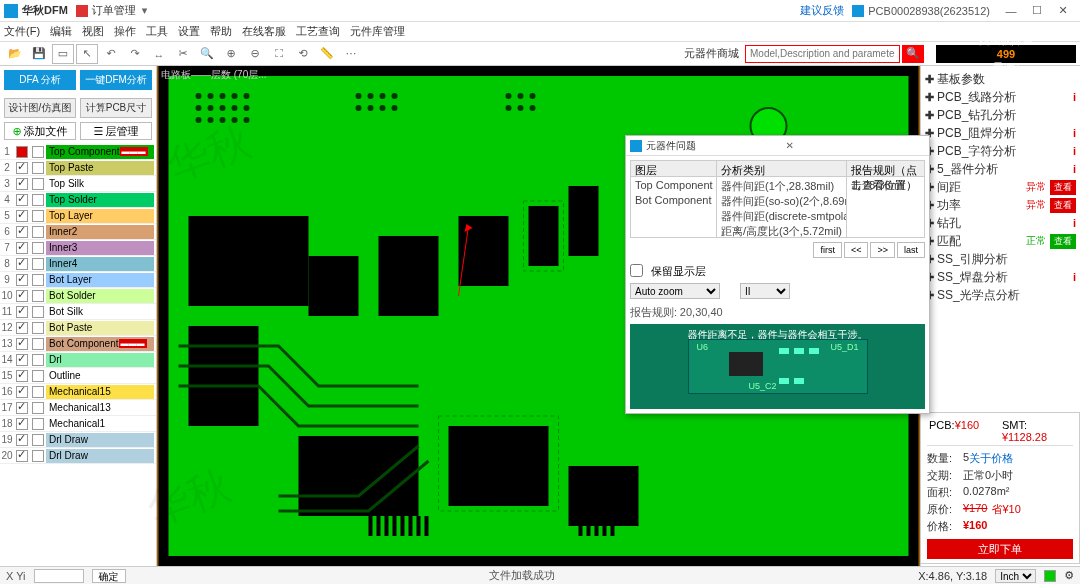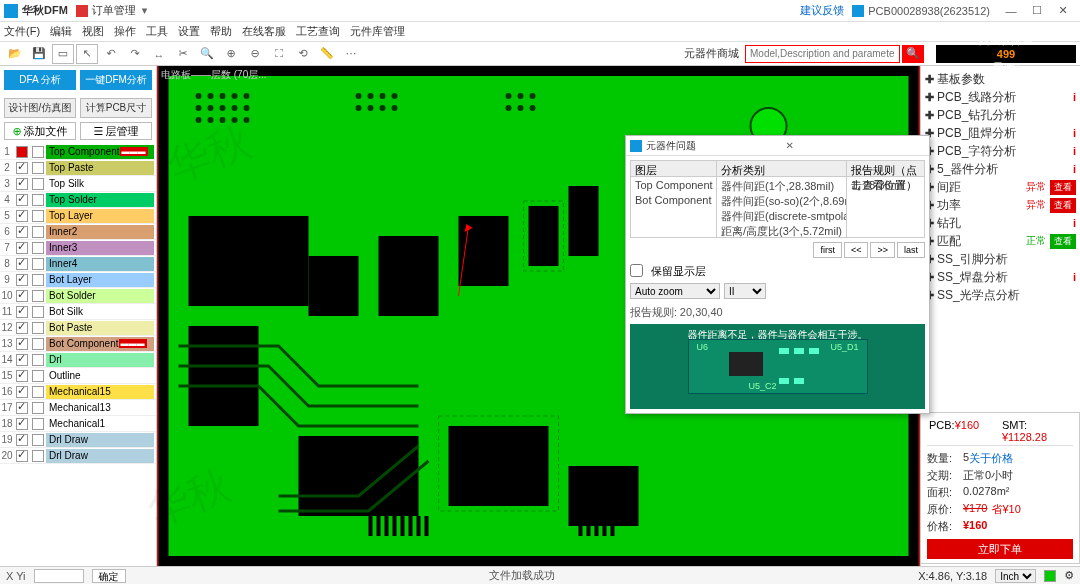--- a/index.html
+++ b/index.html
@@ -43,21 +43,21 @@
 .layer-btn-h { flex:1; height:18px; border:1px solid #bbb; background:#fff; display:flex; align-items:center; justify-content:center; gap:2px; cursor:pointer; font-size:10px; }
 .layer-list { flex:1; overflow:auto; }
 .layer-row { height:16px; display:flex; align-items:center; border-bottom:1px solid #eee; padding-right:2px; }
 .layer-num { width:14px; text-align:center; color:#666; font-size:10px; }
 .layer-chk { width:12px; height:12px; border:1px solid #999; margin:0 2px; position:relative; }
 .layer-chk.checked::after { content:"✓"; position:absolute; top:-3px; left:0; font-size:11px; color:#333; }
 .layer-chk.red { background:#d00; }
 .layer-name { flex:1; height:14px; padding:0 3px; font-size:10px; display:flex; align-items:center; }
 
 
-.canvas-wrap { flex:1; position:relative; background:#b91c1c; }
+.canvas-wrap { flex:1; position:relative; background:#a16207; }
 .canvas-label { position:absolute; top:2px; left:4px; color:#ccc; font-size:10px; z-index:2; }
 .pcb-canvas { width:100%; height:100%; }
 
 
 .right-panel { width:160px; background:#fff; border-left:1px solid #ccc; padding:4px 2px; }
 .right-item { height:18px; display:flex; align-items:center; gap:2px; padding:0 2px; cursor:pointer; }
 .right-item .plus { font-weight:bold; color:#333; width:10px; }
 .right-item .label { flex:1; color:#333; font-size:12px; }
 .right-item .status { font-size:10px; padding:0 2px; }
 .right-item .status.red { color:#d00; }
@@ -77,21 +77,21 @@
 .dialog-col:last-child { border-right:none; }
 .dialog-col .hdr { background:#eee; padding:2px 4px; border-bottom:1px solid #ccc; height:16px; }
 .dialog-col .cell { padding:2px 4px; height:15px; color:#444; white-space:nowrap; overflow:hidden; }
 .dialog-col.c1 { width:86px; }
 .dialog-col.c2 { width:130px; }
 .dialog-col.c3 { flex:1; }
 .dialog-nav { display:flex; justify-content:flex-end; gap:2px; padding:4px 0; }
 .dialog-nav button { height:16px; padding:0 6px; border:1px solid #bbb; background:#fff; font-size:9px; cursor:pointer; }
 .dialog-opts { display:flex; align-items:flex-start; gap:8px; padding:2px 0; font-size:10px; }
 .dialog-opts .note { flex:1; color:#555; line-height:13px; }
-.dialog-selects { display:flex; gap:4px; padding:2px 0; }
+.dialog-selects { display:flex; gap:20px; padding:2px 0; }
 .dialog-selects select { border:1px solid #bbb; height:16px; font-size:10px; }
 .dialog-rule { font-size:10px; color:#555; padding:4px 0; }
 .dialog-img { height:85px; background:#0a7a5a; position:relative; display:flex; align-items:center; justify-content:center; }
 .dialog-img .chip-txt { position:absolute; top:4px; width:100%; text-align:center; color:#fff; font-size:10px; }
 .chip-render { width:180px; height:55px; background:#0d8c68; position:relative; border:1px solid #055; }
 .chip-render .ic { position:absolute; width:34px; height:24px; background:#222; top:12px; left:40px; }
 .chip-render .pad { position:absolute; width:10px; height:6px; background:#5fc; }
 
 
 .price-panel { position:absolute; right:0; bottom:20px; width:160px; background:#fff; border:1px solid #ccc; padding:4px 6px; font-size:10px; z-index:5; }
@@ -511,21 +511,21 @@
       <button>&lt;&lt;</button>
       <button>&gt;&gt;</button>
       <button>last</button>
     </div>
     <div class="dialog-opts">
       <input type="checkbox" style="">
       <span>保留显示层</span>
     </div>
     <div class="dialog-selects">
       <select style="width:90px"><option>Auto zoom</option></select>
-      <select style="width:42px"><option>II</option></select>
+      <select style="width:50px"><option>II</option></select>
     </div>
     <div class="dialog-rule"><span>报告规则:</span> <span>20,30,40</span></div>
     <div class="dialog-img">
       <div class="chip-txt">器件距离不足，器件与器件会相互干涉。</div>
       <div class="chip-render">
         <div class="ic"></div>
         <div class="pad" style="top:8px;left:90px"></div>
         <div class="pad" style="top:8px;left:105px"></div>
         <div class="pad" style="top:8px;left:120px"></div>
         <div class="pad" style="top:38px;left:90px"></div>

